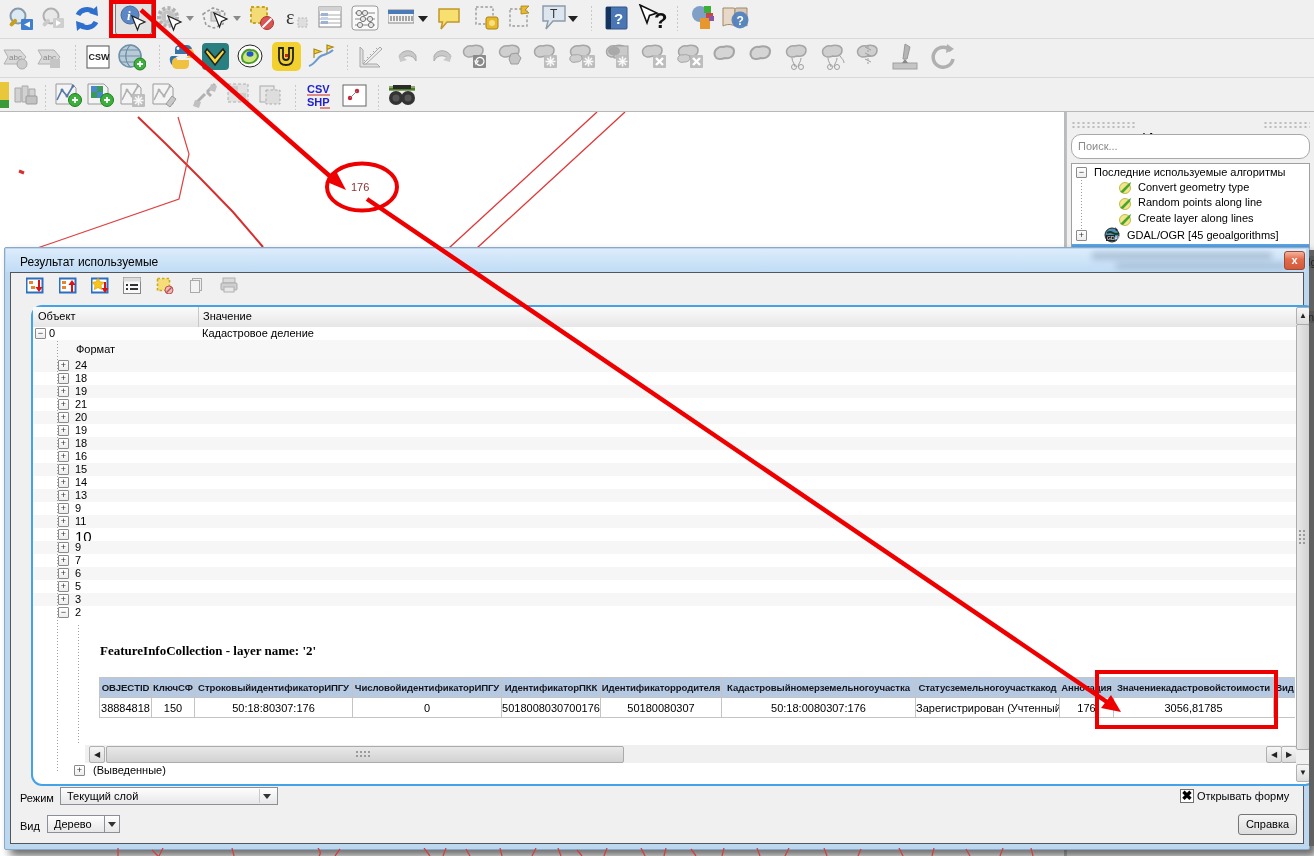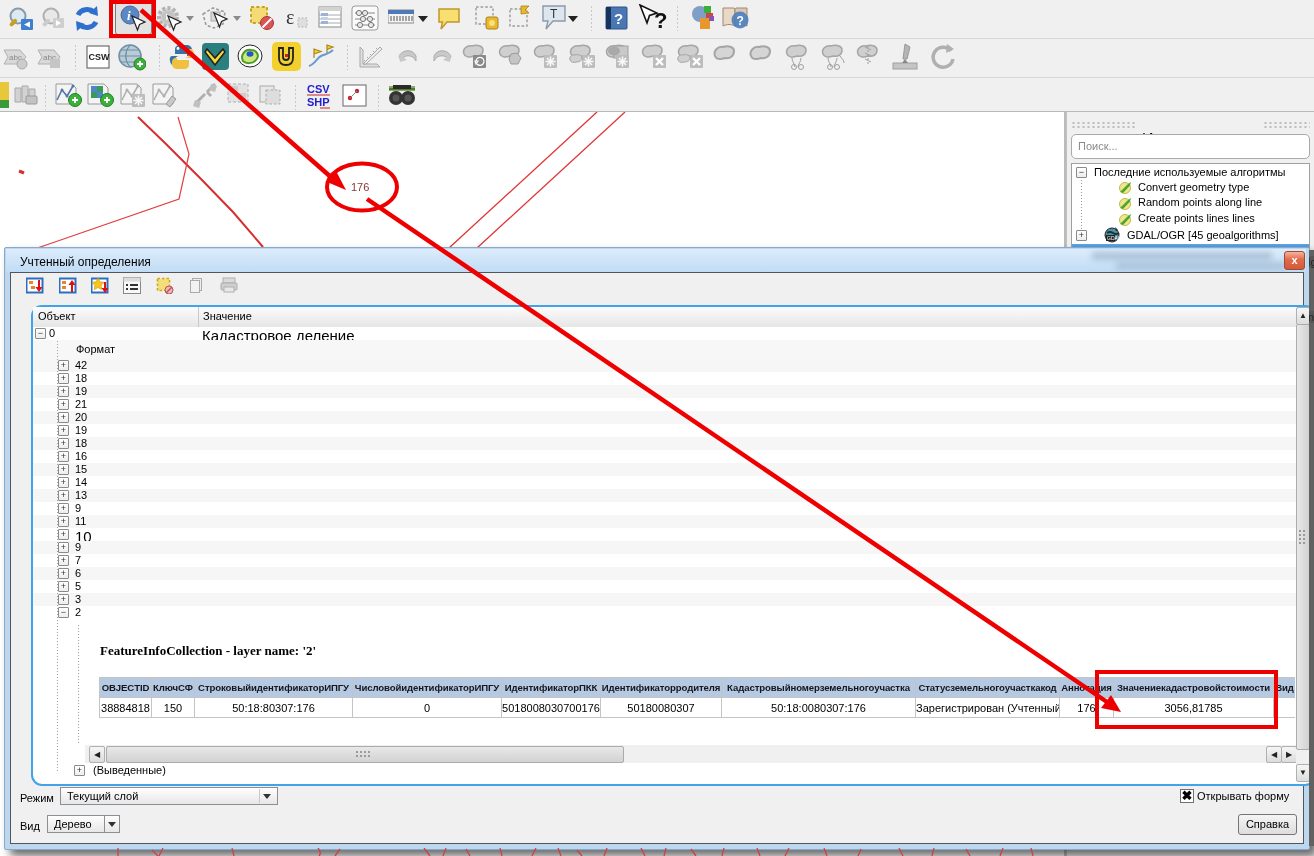--- a/index.html
+++ b/index.html
@@ -459,57 +459,57 @@
       <line x1="19" y1="59" x2="24" y2="61" stroke="#d62f2f" stroke-width="3"></line>
         <text x="351" y="79" font-size="11" fill="#8b3535" font-family="Liberation Sans">176</text>
       <line x1="597" y1="0" x2="449" y2="136" stroke="#e03535" stroke-width="1.3"></line>
       <line x1="625" y1="0" x2="477" y2="136" stroke="#e03535" stroke-width="1.3"></line>
     </svg>
   </div>
   <div id="panel">
     <div style="position:absolute;left:4px;top:9px;width:66px;height:7px;background-image:radial-gradient(circle,#bdbdbd 34%,transparent 36%);background-size:5px 4px"></div>
     <div style="position:absolute;left:196px;top:9px;width:47px;height:7px;background-image:radial-gradient(circle,#bdbdbd 34%,transparent 36%);background-size:5px 4px"></div>
     <div style="position:absolute;left:75px;top:19px;font-size:16px">Инструменты анализа</div>
-    <div style="position:absolute;left:4px;top:22px;width:237px;height:23px;background:#fff;border:1px solid #a9a9a9;border-radius:5px">
+    <div style="position:absolute;left:4px;top:22px;width:237px;height:23px;background:#fff;border:1px solid #a9a9a9;border-radius:10px">
       <span style="position:absolute;left:6px;top:5px;font-size:11px;color:#8a8a8a">Поиск...</span>
     </div>
     <div style="position:absolute;left:4px;top:51px;width:237px;height:89px;background:#fff;border:1px solid #a0a0a0;overflow:hidden">
       <div style="position:absolute;left:9px;top:10px;width:1px;height:63px;background-image:linear-gradient(#9a9a9a 1px,transparent 1px);background-size:1px 3px"></div>
       <span class="pm" style="left:4px;top:3px">−</span>
       <span style="position:absolute;left:22px;top:2px;font-size:11px">Последние используемые алгоритмы</span>
       <svg class="icon" style="left:46px;top:16px" width="15" height="15" viewBox="0 0 15 15">
           <circle cx="7" cy="8" r="5.5" fill="#f0e68c" stroke="#c8b84a"></circle>
           <path d="M2 12 L10 4 l3-2 -1 3.5 L5 13z" fill="#4ca52c"></path>
         </svg>
       <span style="position:absolute;left:66px;top:17px;font-size:11px">Convert geometry type</span>
       <svg class="icon" style="left:46px;top:32px" width="15" height="15" viewBox="0 0 15 15">
           <circle cx="7" cy="8" r="5.5" fill="#f0e68c" stroke="#c8b84a"></circle>
           <path d="M2 12 L10 4 l3-2 -1 3.5 L5 13z" fill="#4ca52c"></path>
         </svg>
       <span style="position:absolute;left:66px;top:32px;font-size:11px">Random points along line</span>
       <svg class="icon" style="left:46px;top:48px" width="15" height="15" viewBox="0 0 15 15">
           <circle cx="7" cy="8" r="5.5" fill="#f0e68c" stroke="#c8b84a"></circle>
           <path d="M2 12 L10 4 l3-2 -1 3.5 L5 13z" fill="#4ca52c"></path>
         </svg>
-      <span style="position:absolute;left:66px;top:48px;font-size:11px">Create points lines lines</span>
+      <span style="position:absolute;left:66px;top:48px;font-size:11px">Create layer along lines</span>
       <span class="pm" style="left:4px;top:66px">+</span>
       <svg class="icon" style="left:31px;top:62px" width="19" height="17" viewBox="0 0 19 17">
           <circle cx="9" cy="9" r="7" fill="#4a90b8" stroke="#222"></circle>
           <path d="M4 7q3-2 6 0t6 0" stroke="#1a3a1a" stroke-width="2" fill="none"></path>
           <rect x="3" y="9" width="9" height="6" fill="#222"></rect>
           <text x="4" y="14" font-size="5" fill="#fff" font-family="Liberation Sans">GDAL</text>
           <path d="M12 1l3 3-2 1z" fill="#222"></path>
         </svg>
       <span style="position:absolute;left:55px;top:65px;font-size:11px">GDAL/OGR [45 geoalgorithms]</span>
       <div style="position:absolute;left:0px;top:80px;width:237px;height:9px;background:linear-gradient(#5aa6e8,#3c87d0)"></div>
     </div>
   </div>
   <div id="dlg">
     <div id="dlgtitle">
-        <span style="position:absolute;left:14px;top:6px;font-size:12px;color:#000">Учтенный определения</span>
+        <span style="position:absolute;left:14px;top:6px;font-size:12px;color:#000">Результат используемые</span>
       <div style="position:absolute;left:1086px;top:3px;width:180px;height:8px;background:#8ba4bd;filter:blur(3px);opacity:.55"></div>
       <div style="position:absolute;left:1110px;top:13px;width:170px;height:8px;background:#90a8c0;filter:blur(3px);opacity:.5"></div>
       <div style="position:absolute;left:1278px;top:2px;width:19px;height:17px;background:linear-gradient(#f5b49e,#e06a4a 45%,#d05a3a);border:1px solid #a04a32;border-radius:3px;color:#fff;font-size:11px;font-weight:bold;text-align:center;line-height:16px">x</div>
     </div>
     <div id="dlginner">
 
       <div id="dtb">
         <svg class="icon" style="left:15px;top:4px" width="18" height="17" viewBox="0 0 18 17">
           <rect x="0.5" y="1.5" width="16" height="14" fill="#fff" stroke="#2a6fc0" stroke-width="2"></rect>
           <rect x="3" y="4" width="4" height="3" fill="#e8842c"></rect>
@@ -554,28 +554,28 @@
       <div id="tree">
         <div id="thead">
           <span style="position:absolute;left:5px;top:3px;font-size:11px">Объект</span>
           <span style="position:absolute;left:170px;top:3px;font-size:11px">Значение</span>
           <div style="position:absolute;left:165px;top:0;width:1px;height:20px;background:#c8c8c8"></div>
         </div>
         <div id="rows">
         <div class="stripe" style="top:20px;background:#fff">
               <span class="pm" style="left:2px;top:1px">−</span>
               <span style="position:absolute;left:16px;top:0;font-size:11px">0</span>
-              <span style="position:absolute;left:169px;top:0;font-size:15px">Кадастровое деление</span>
+              <span style="position:absolute;left:169px;top:0;font-size:11px">Кадастровое деление</span>
             </div>
         <div style="position:absolute;left:0;top:33px;width:1263px;height:19px;background:#f7f7f7">
               <span style="position:absolute;left:43px;top:3px;font-size:11px">Формат</span>
             </div>
         <div class="stripe" style="top:52px;background:#f6f6f6">
               <span class="pm" style="left:25px;top:1px">+</span>
-              <span style="position:absolute;left:42px;top:0;font-size:11px">42</span>
+              <span style="position:absolute;left:42px;top:0;font-size:11px">24</span>
             </div>
         <div class="stripe" style="top:65px;background:#fff">
               <span class="pm" style="left:25px;top:1px">+</span>
               <span style="position:absolute;left:42px;top:0;font-size:11px">18</span>
             </div>
         <div class="stripe" style="top:78px;background:#f6f6f6">
               <span class="pm" style="left:25px;top:1px">+</span>
               <span style="position:absolute;left:42px;top:0;font-size:11px">19</span>
             </div>
         <div class="stripe" style="top:91px;background:#fff">

